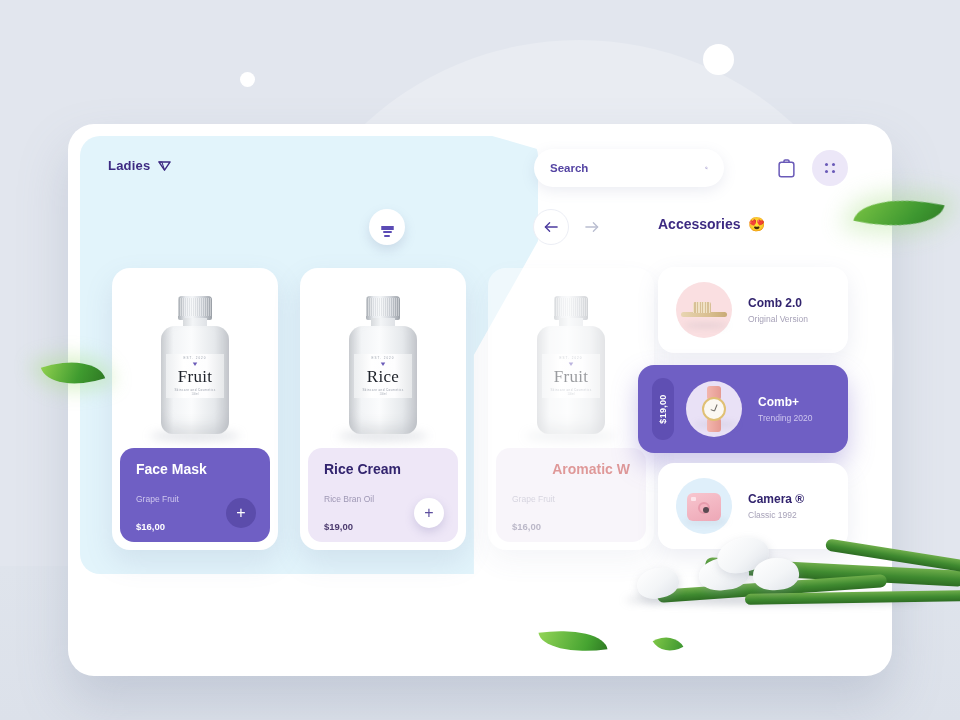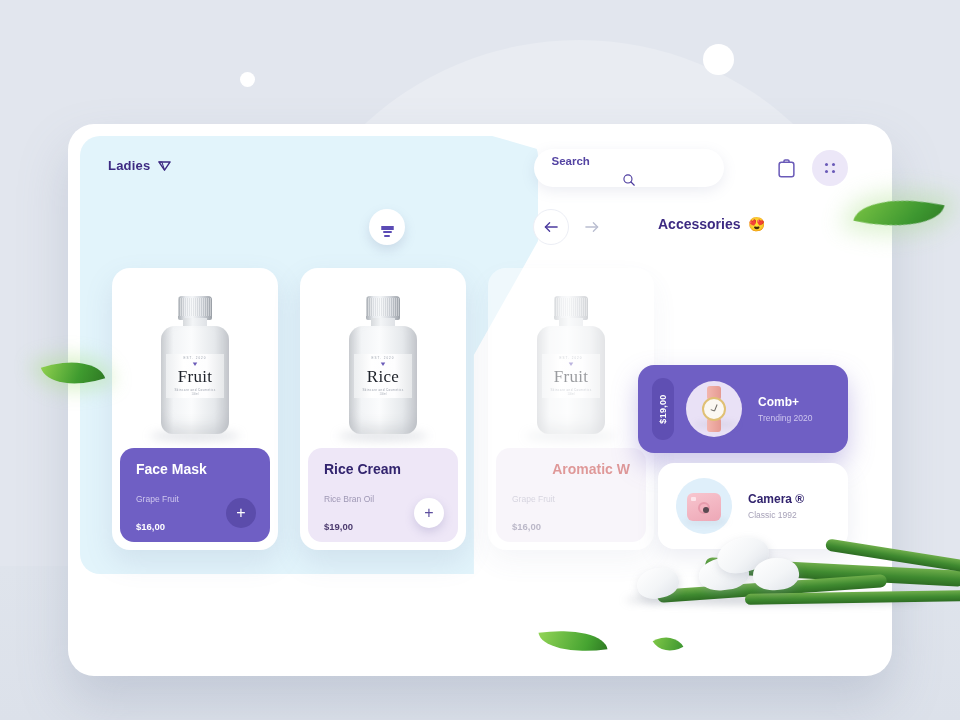--- a/index.html
+++ b/index.html
@@ -75,21 +75,21 @@
   .filter-btn span { display:block; background:#5b4bb5; height:2px; border-radius:1px; margin:1.6px 0; }
   .filter-btn .l1 { width:13px; }
   .filter-btn .l2 { width:9px; }
   .filter-btn .l3 { width:6px; }
 
   
   .search-box {
     position:absolute; left:466px; top:25px;
     width:190px; height:38px; border-radius:19px;
     background:#ffffff; box-shadow:0 4px 14px rgba(120,130,170,.14);
-    display:flex; align-items:center; padding:0 16px;flex-direction:column;
+    display:flex; align-items:center; padding:0 16px;
   }
   .search-box input {
     border:none; outline:none; background:transparent; flex:1;
     font-family:"Liberation Sans", sans-serif; font-size:11.5px;
     color:#4b3a9e; font-weight:600;
   }
   .search-box input::placeholder { color:#4b3a9e; opacity:.95; font-weight:600; }
 
   .bag-btn {
     position:absolute; left:700px; top:26px;
@@ -507,20 +507,33 @@
         </div>
       </div>
     </div>
     <div class="prod-info faded">
       <div class="prod-name">Aromatic W</div>
       <div class="prod-sub">Grape Fruit</div>
       <div class="prod-price">$16,00</div>
     </div>
   </div>
 
+  <div class="acc-card a1">
+    <div class="acc-thumb pink">
+      <div class="thumb-shadow"></div>
+      <div class="brush">
+        <div class="handle"></div>
+          <div class="bristles"></div>
+      </div>
+    </div>
+    <div class="acc-text">
+      <div class="acc-name">Comb 2.0</div>
+      <div class="acc-sub">Original Version</div>
+    </div>
+  </div>
 
   <div class="acc-card a2">
     <div class="price-tag">
       <span>$19,00</span>
     </div>
     <div class="acc-thumb lav">
       <div class="thumb-shadow"></div>
       <div class="watch">
         <div class="strap-t"></div>
           <div class="strap-b"></div>

